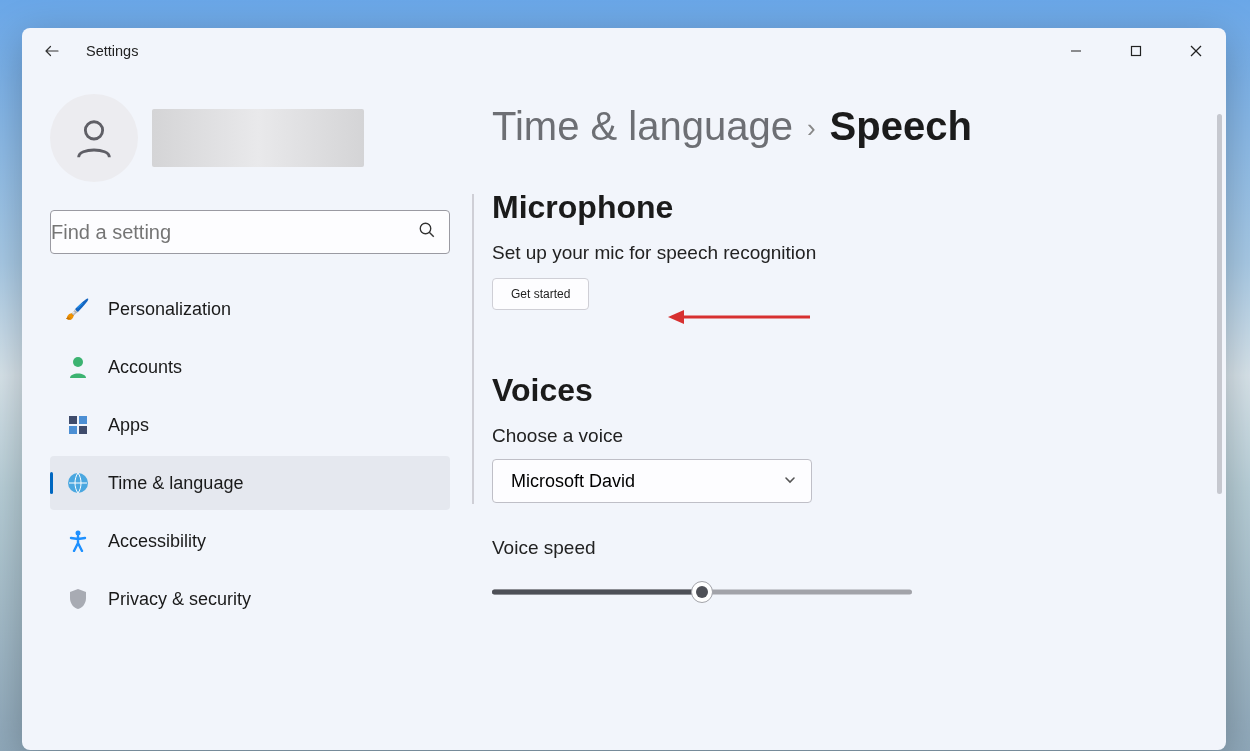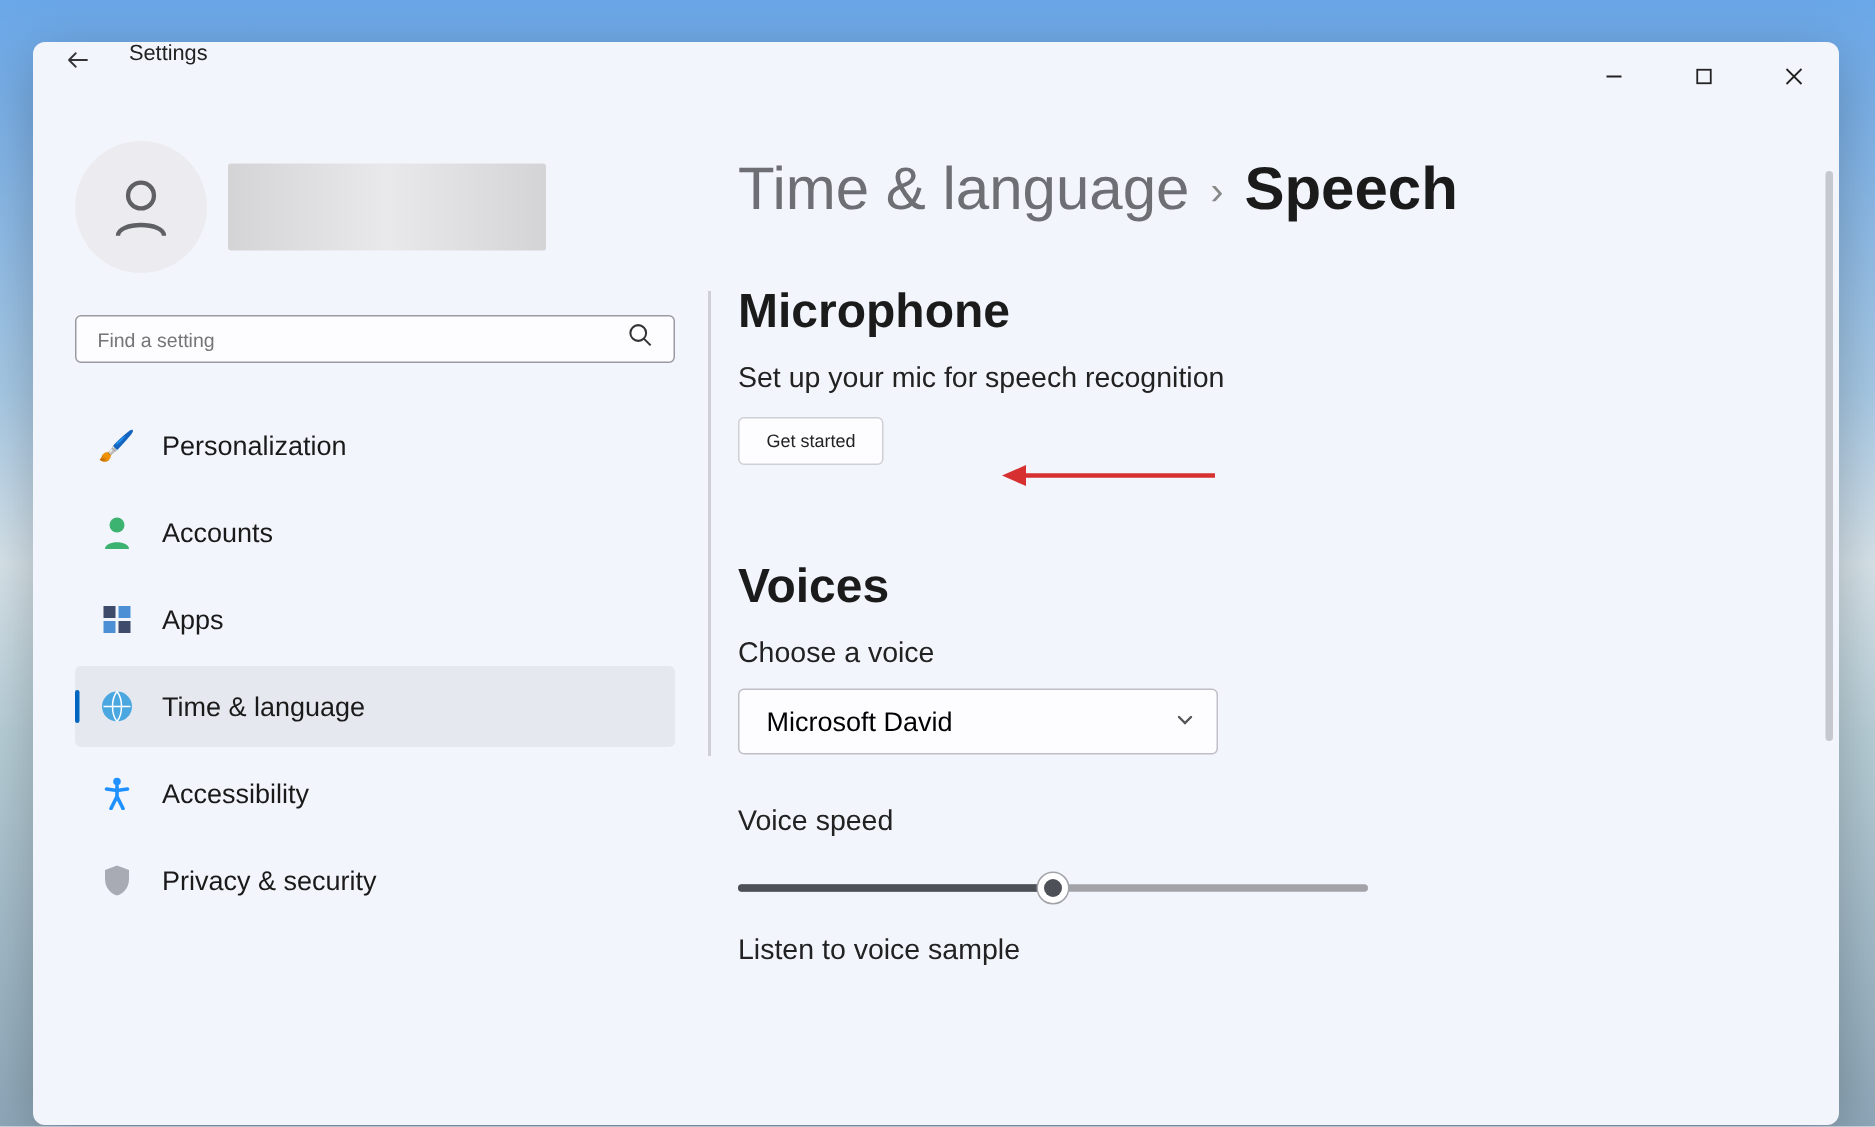--- a/index.html
+++ b/index.html
@@ -19,20 +19,21 @@
   background: #f2f5fb;
   border-radius: 8px;
   box-shadow: 0 10px 40px rgba(0,0,0,0.25);
   display: flex;
   flex-direction: column;
   overflow: hidden;
 }
 .titlebar {
   height: 46px;
   display: flex;
+  align-items: center;
   padding-left: 18px;
   position: relative;
 }
 .back-btn {
   width: 24px; height: 24px;
   display:flex; align-items:center; justify-content:center;
   cursor:pointer;
   color:#333;
 }
 .app-title {
@@ -86,27 +87,27 @@
   background:linear-gradient(90deg,#d4d4d6,#e9e9eb,#d4d4d6);
   border-radius:2px;
 }
 .search-wrap {
   margin-top:28px;
   width:400px;
   position:relative;
 }
 .search-box {
   width:100%;
-  height:32px;
+  height:44px;
   border:1px solid #9a9aa2;
   border-radius:4px;
   background:#fdfdff;
-  font-size:13px;
+  font-size:20px;
   color:#444;
-  padding:0 44px 0 14px;
+  padding:0 44px 0 0;
   outline:none;
 }
 .search-icon {
   position:absolute;
   right:14px;
   top:50%;
   transform:translateY(-50%);
   color:#333;
 }
 .nav {
@@ -402,21 +403,20 @@
         </span>
       </div>
 
       <div class="label" style="margin-top:34px">Voice speed</div>
       <div class="slider-wrap">
         <div class="slider-track"></div>
         <div class="slider-fill" id="slider-fill" style="width: 50%;"></div>
         <div class="slider-thumb" id="slider-thumb" style="left: 50%;"></div>
       </div>
 
-      <div class="label" style="margin-top:20px">Listen to voice sample</div>
 
     </div>
   </div>
 </div>
 
 <svg class="arrow-annot" width="160" height="30">
   <line x1="20" y1="15" x2="150" y2="15" stroke="#d73030" stroke-width="3"></line>
   <polygon points="8,15 24,8 24,22" fill="#d73030"></polygon>
 </svg>
 

